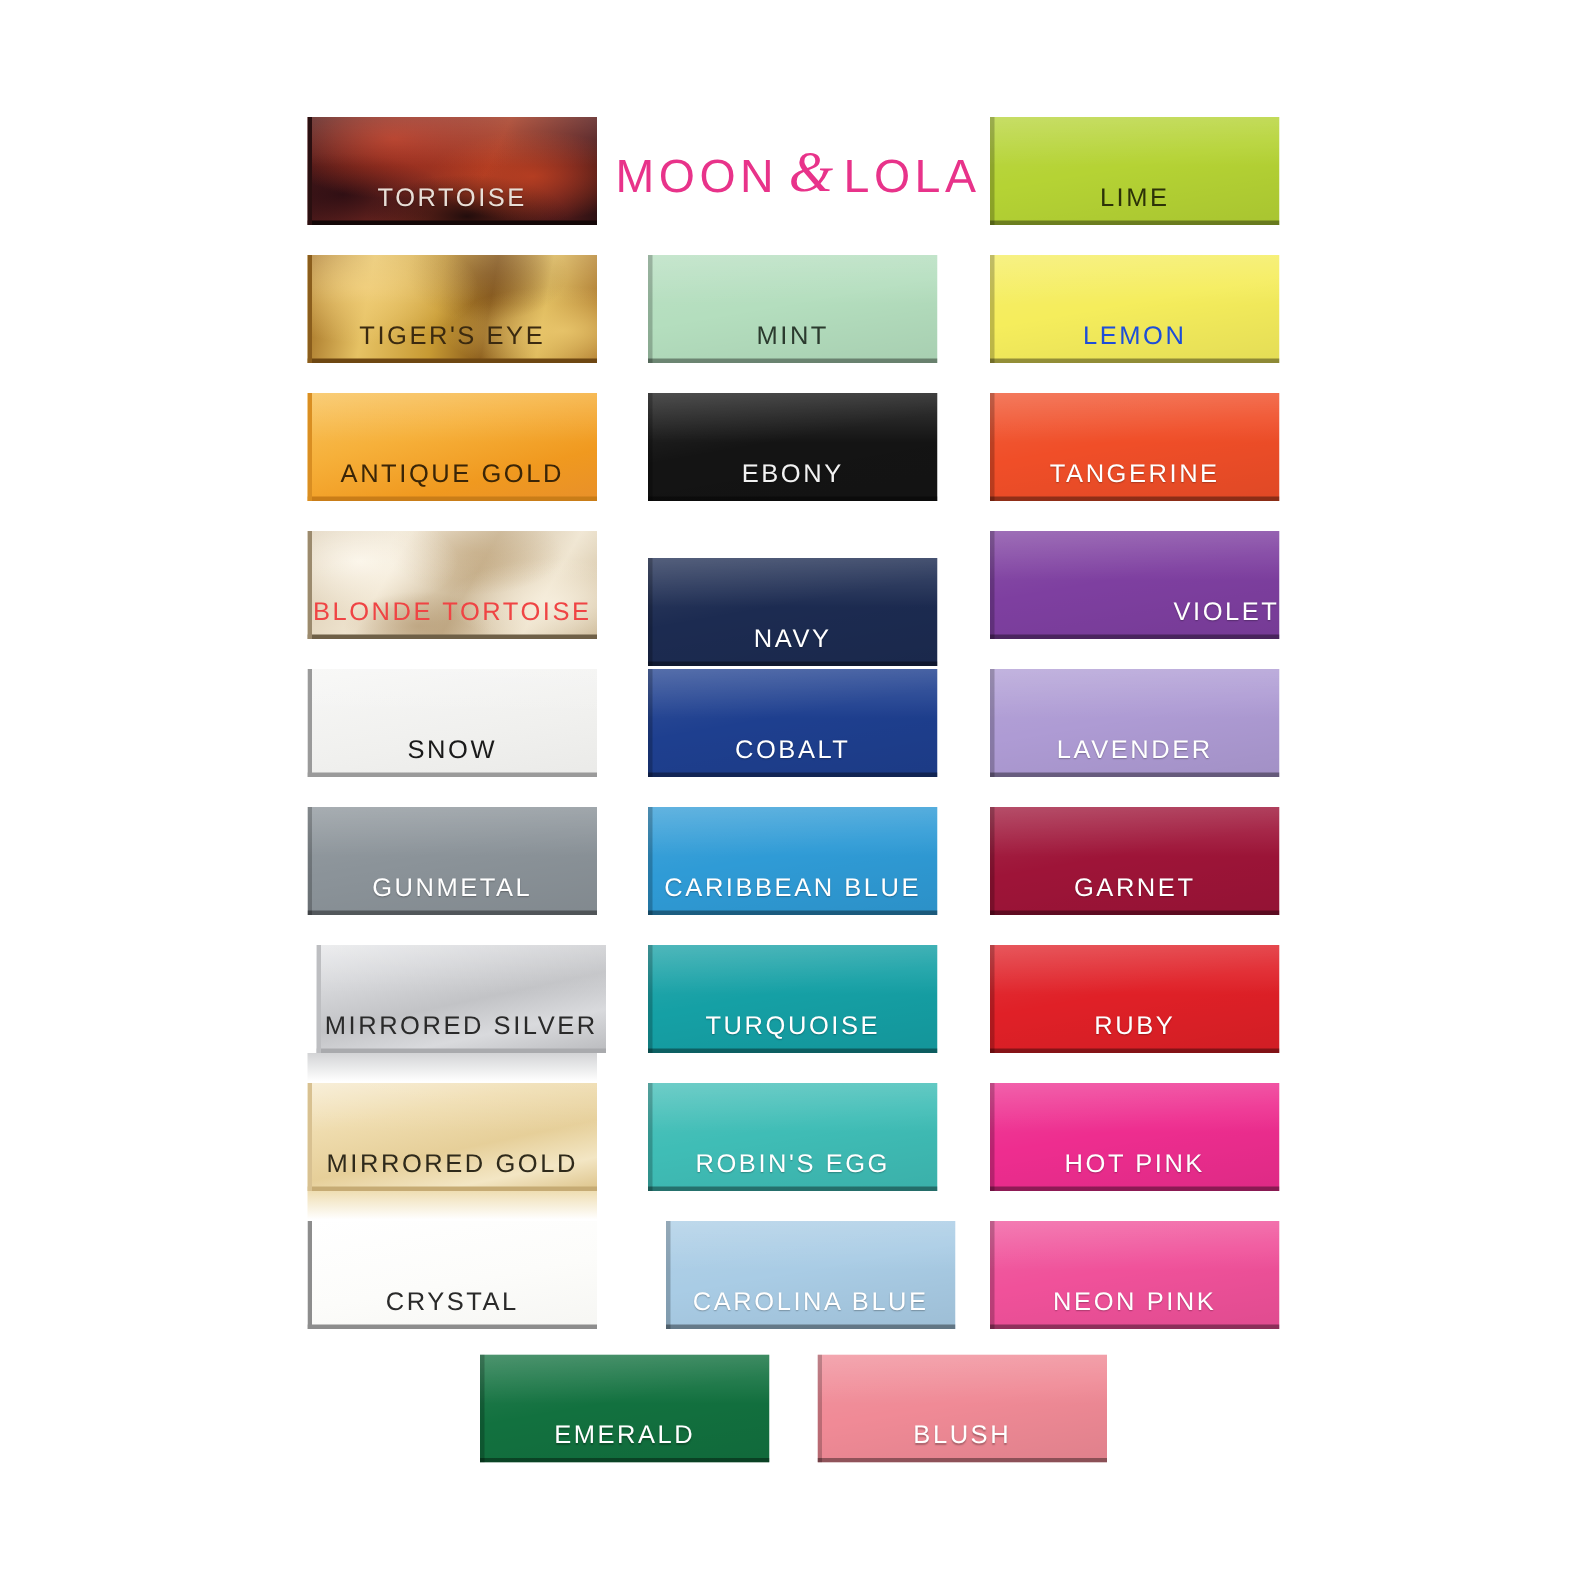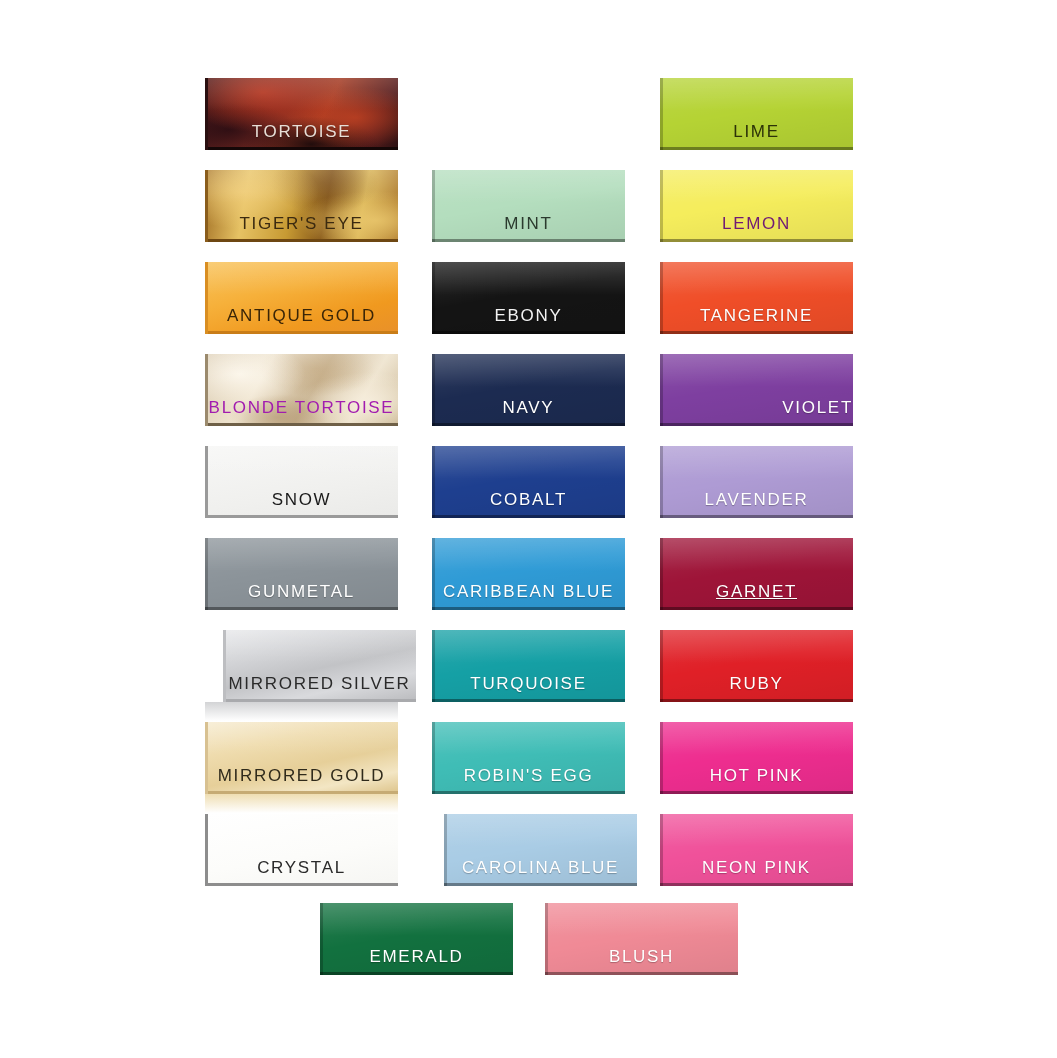--- a/index.html
+++ b/index.html
@@ -105,20 +105,25 @@
     width: 193px;
     height: 19px;
     pointer-events: none;
   }
 </style>
 </head>
 <body>
 
 <div id="board">
 
+  <div id="logo">
+    <span class="word">MOON</span>
+    <span class="amp">&amp;</span>
+    <span class="word">LOLA</span>
+  </div>
 
 <div class="swatch" style="left: 205px; top: 78px;">
       <div class="fill" style="background: rgb(107, 43, 38);"></div>
       <div class="tex" style="background: radial-gradient(70% 90% at 30% 20%, rgba(190, 55, 30, 0.85), rgba(0, 0, 0, 0) 62%), radial-gradient(60% 70% at 78% 55%, rgba(205, 70, 35, 0.7), rgba(0, 0, 0, 0) 60%), radial-gradient(55% 60% at 12% 72%, rgba(40, 12, 18, 0.85), rgba(0, 0, 0, 0) 65%), radial-gradient(50% 55% at 55% 92%, rgba(20, 8, 10, 0.9), rgba(0, 0, 0, 0) 70%), linear-gradient(115deg, rgb(58, 20, 24) 0%, rgb(122, 42, 34) 35%, rgb(163, 58, 34) 60%, rgb(90, 29, 28) 85%, rgb(42, 16, 18) 100%);"></div>
       <div class="gloss"></div>
       <div class="edge-b" style="background: rgb(20, 7, 7);"></div>
       <div class="edge-l" style="background: rgb(42, 15, 16);"></div>
       <div class="label" style="color: rgb(232, 222, 214); text-shadow: rgba(0, 0, 0, 0.28) 0px 1px 1px;">TORTOISE</div>
     </div>
     <div class="swatch" style="left: 205px; top: 170px;">
@@ -136,39 +141,39 @@
       <div class="edge-b" style="background: rgb(201, 125, 24);"></div>
       <div class="edge-l" style="background: rgb(217, 142, 34);"></div>
       <div class="label" style="color: rgb(58, 37, 7);">ANTIQUE GOLD</div>
     </div>
     <div class="swatch" style="left: 205px; top: 354px;">
       <div class="fill" style="background: rgb(196, 179, 154);"></div>
       <div class="tex" style="background: radial-gradient(55% 75% at 18% 28%, rgba(255, 250, 240, 0.85), rgba(0, 0, 0, 0) 62%), radial-gradient(50% 65% at 58% 20%, rgba(190, 160, 115, 0.55), rgba(0, 0, 0, 0) 60%), radial-gradient(55% 60% at 85% 65%, rgba(248, 240, 224, 0.8), rgba(0, 0, 0, 0) 66%), radial-gradient(40% 50% at 38% 88%, rgba(170, 140, 100, 0.5), rgba(0, 0, 0, 0) 64%), linear-gradient(120deg, rgb(217, 202, 176) 0%, rgb(239, 228, 207) 30%, rgb(200, 179, 145) 55%, rgb(238, 227, 205) 78%, rgb(203, 184, 150) 100%);"></div>
       <div class="gloss"></div>
       <div class="edge-b" style="background: rgb(111, 96, 71);"></div>
       <div class="edge-l" style="background: rgb(155, 138, 109);"></div>
-      <div class="label" style="color: #a21caf;">BLONDE TORTOISE</div>
+      <div class="label" style="color: #ef4444;">BLONDE TORTOISE</div>
     </div>
     <div class="swatch" style="left: 205px; top: 446px;">
       <div class="fill" style="background: rgb(240, 240, 238);"></div>
       <div class="tex" style="background: linear-gradient(170deg, rgb(247, 247, 246) 0%, rgb(240, 240, 238) 60%, rgb(234, 234, 232) 100%);"></div>
       <div class="gloss"></div>
       <div class="edge-b" style="background: rgb(154, 154, 154);"></div>
       <div class="edge-l" style="background: rgb(154, 154, 154);"></div>
       <div class="label" style="color: rgb(26, 26, 26);">SNOW</div>
     </div>
     <div class="swatch" style="left: 205px; top: 538px;">
       <div class="fill" style="background: rgb(139, 147, 153);"></div>
       <div class="tex" style="background: linear-gradient(170deg, rgba(255, 255, 255, 0.1), rgba(255, 255, 255, 0) 45%, rgba(0, 0, 0, 0.07) 100%);"></div>
       <div class="gloss"></div>
       <div class="edge-b" style="background: rgba(0, 0, 0, 0.38);"></div>
       <div class="edge-l" style="background: rgba(0, 0, 0, 0.22);"></div>
       <div class="label" style="color: rgb(255, 255, 255); text-shadow: rgba(0, 0, 0, 0.28) 0px 1px 1px;">GUNMETAL</div>
     </div>
-    <div class="swatch" style="left: 223px; top: 630px;">
+    <div class="swatch" style="left: 211px; top: 630px;">
       <div class="fill" style="background: rgb(203, 204, 206);"></div>
       <div class="tex" style="background: linear-gradient(168deg, rgb(233, 234, 236) 0%, rgb(214, 215, 218) 26%, rgb(194, 195, 198) 52%, rgb(217, 218, 221) 74%, rgb(185, 186, 189) 100%);"></div>
       <div class="gloss"></div>
       <div class="edge-b" style="background: rgb(169, 170, 173);"></div>
       <div class="edge-l" style="background: rgb(189, 190, 193);"></div>
       <div class="label" style="color: rgb(42, 42, 42);">MIRRORED SILVER</div>
     </div>
     <div class="bleed" style="left: 205px; top: 702px; background: linear-gradient(rgba(203, 204, 206, 0.85), rgba(255, 255, 255, 0));"></div>
     <div class="swatch" style="left: 205px; top: 722px;">
       <div class="fill" style="background: rgb(238, 220, 174);"></div>
@@ -196,21 +201,21 @@
       <div class="label" style="color: rgb(43, 58, 46);">MINT</div>
     </div>
     <div class="swatch" style="left: 432px; top: 262px;">
       <div class="fill" style="background: rgb(20, 20, 20);"></div>
       <div class="tex" style="background: linear-gradient(170deg, rgba(255, 255, 255, 0.1), rgba(255, 255, 255, 0) 45%, rgba(0, 0, 0, 0.07) 100%);"></div>
       <div class="gloss"></div>
       <div class="edge-b" style="background: rgba(0, 0, 0, 0.38);"></div>
       <div class="edge-l" style="background: rgba(0, 0, 0, 0.22);"></div>
       <div class="label" style="color: rgb(242, 242, 242); text-shadow: rgba(0, 0, 0, 0.28) 0px 1px 1px;">EBONY</div>
     </div>
-    <div class="swatch" style="left: 432px; top: 354px; padding-left: 47px;">
+    <div class="swatch" style="left: 432px; top: 372px; padding-left: 47px;">
       <div class="fill" style="background: rgb(28, 43, 81);"></div>
       <div class="tex" style="background: linear-gradient(170deg, rgba(255, 255, 255, 0.1), rgba(255, 255, 255, 0) 45%, rgba(0, 0, 0, 0.07) 100%);"></div>
       <div class="gloss"></div>
       <div class="edge-b" style="background: rgba(0, 0, 0, 0.38);"></div>
       <div class="edge-l" style="background: rgba(0, 0, 0, 0.22);"></div>
       <div class="label" style="color: rgb(255, 255, 255); text-shadow: rgba(0, 0, 0, 0.28) 0px 1px 1px;">NAVY</div>
     </div>
     <div class="swatch" style="left: 432px; top: 446px;">
       <div class="fill" style="background: rgb(30, 63, 143);"></div>
       <div class="tex" style="background: linear-gradient(170deg, rgba(255, 255, 255, 0.1), rgba(255, 255, 255, 0) 45%, rgba(0, 0, 0, 0.07) 100%);"></div>
@@ -258,21 +263,21 @@
       <div class="edge-b" style="background: rgba(0, 0, 0, 0.38);"></div>
       <div class="edge-l" style="background: rgba(0, 0, 0, 0.22);"></div>
       <div class="label" style="color: rgb(44, 50, 8);">LIME</div>
     </div>
     <div class="swatch" style="left: 660px; top: 170px;">
       <div class="fill" style="background: rgb(245, 237, 92);"></div>
       <div class="tex" style="background: linear-gradient(170deg, rgba(255, 255, 255, 0.1), rgba(255, 255, 255, 0) 45%, rgba(0, 0, 0, 0.07) 100%);"></div>
       <div class="gloss"></div>
       <div class="edge-b" style="background: rgba(0, 0, 0, 0.38);"></div>
       <div class="edge-l" style="background: rgba(0, 0, 0, 0.22);"></div>
-      <div class="label" style="color: #701a75;">LEMON</div>
+      <div class="label" style="color: #1d4ed8;">LEMON</div>
     </div>
     <div class="swatch" style="left: 660px; top: 262px;">
       <div class="fill" style="background: rgb(240, 78, 40);"></div>
       <div class="tex" style="background: linear-gradient(170deg, rgba(255, 255, 255, 0.1), rgba(255, 255, 255, 0) 45%, rgba(0, 0, 0, 0.07) 100%);"></div>
       <div class="gloss"></div>
       <div class="edge-b" style="background: rgba(0, 0, 0, 0.38);"></div>
       <div class="edge-l" style="background: rgba(0, 0, 0, 0.22);"></div>
       <div class="label" style="color: rgb(255, 255, 255); text-shadow: rgba(0, 0, 0, 0.28) 0px 1px 1px;">TANGERINE</div>
     </div>
     <div class="swatch" style="left: 660px; top: 354px;">
@@ -290,21 +295,21 @@
       <div class="edge-b" style="background: rgba(0, 0, 0, 0.38);"></div>
       <div class="edge-l" style="background: rgba(0, 0, 0, 0.22);"></div>
       <div class="label" style="color: rgb(255, 255, 255); text-shadow: rgba(0, 0, 0, 0.28) 0px 1px 1px;">LAVENDER</div>
     </div>
     <div class="swatch" style="left: 660px; top: 538px;">
       <div class="fill" style="background: rgb(158, 20, 56);"></div>
       <div class="tex" style="background: linear-gradient(170deg, rgba(255, 255, 255, 0.1), rgba(255, 255, 255, 0) 45%, rgba(0, 0, 0, 0.07) 100%);"></div>
       <div class="gloss"></div>
       <div class="edge-b" style="background: rgba(0, 0, 0, 0.38);"></div>
       <div class="edge-l" style="background: rgba(0, 0, 0, 0.22);"></div>
-      <div class="label" style="color: rgb(255, 255, 255); text-shadow: rgba(0, 0, 0, 0.28) 0px 1px 1px; text-decoration: underline;">GARNET</div>
+      <div class="label" style="color: rgb(255, 255, 255); text-shadow: rgba(0, 0, 0, 0.28) 0px 1px 1px;">GARNET</div>
     </div>
     <div class="swatch" style="left: 660px; top: 630px;">
       <div class="fill" style="background: rgb(224, 32, 39);"></div>
       <div class="tex" style="background: linear-gradient(170deg, rgba(255, 255, 255, 0.1), rgba(255, 255, 255, 0) 45%, rgba(0, 0, 0, 0.07) 100%);"></div>
       <div class="gloss"></div>
       <div class="edge-b" style="background: rgba(0, 0, 0, 0.38);"></div>
       <div class="edge-l" style="background: rgba(0, 0, 0, 0.22);"></div>
       <div class="label" style="color: rgb(255, 255, 255); text-shadow: rgba(0, 0, 0, 0.28) 0px 1px 1px;">RUBY</div>
     </div>
     <div class="swatch" style="left: 660px; top: 814px;">

